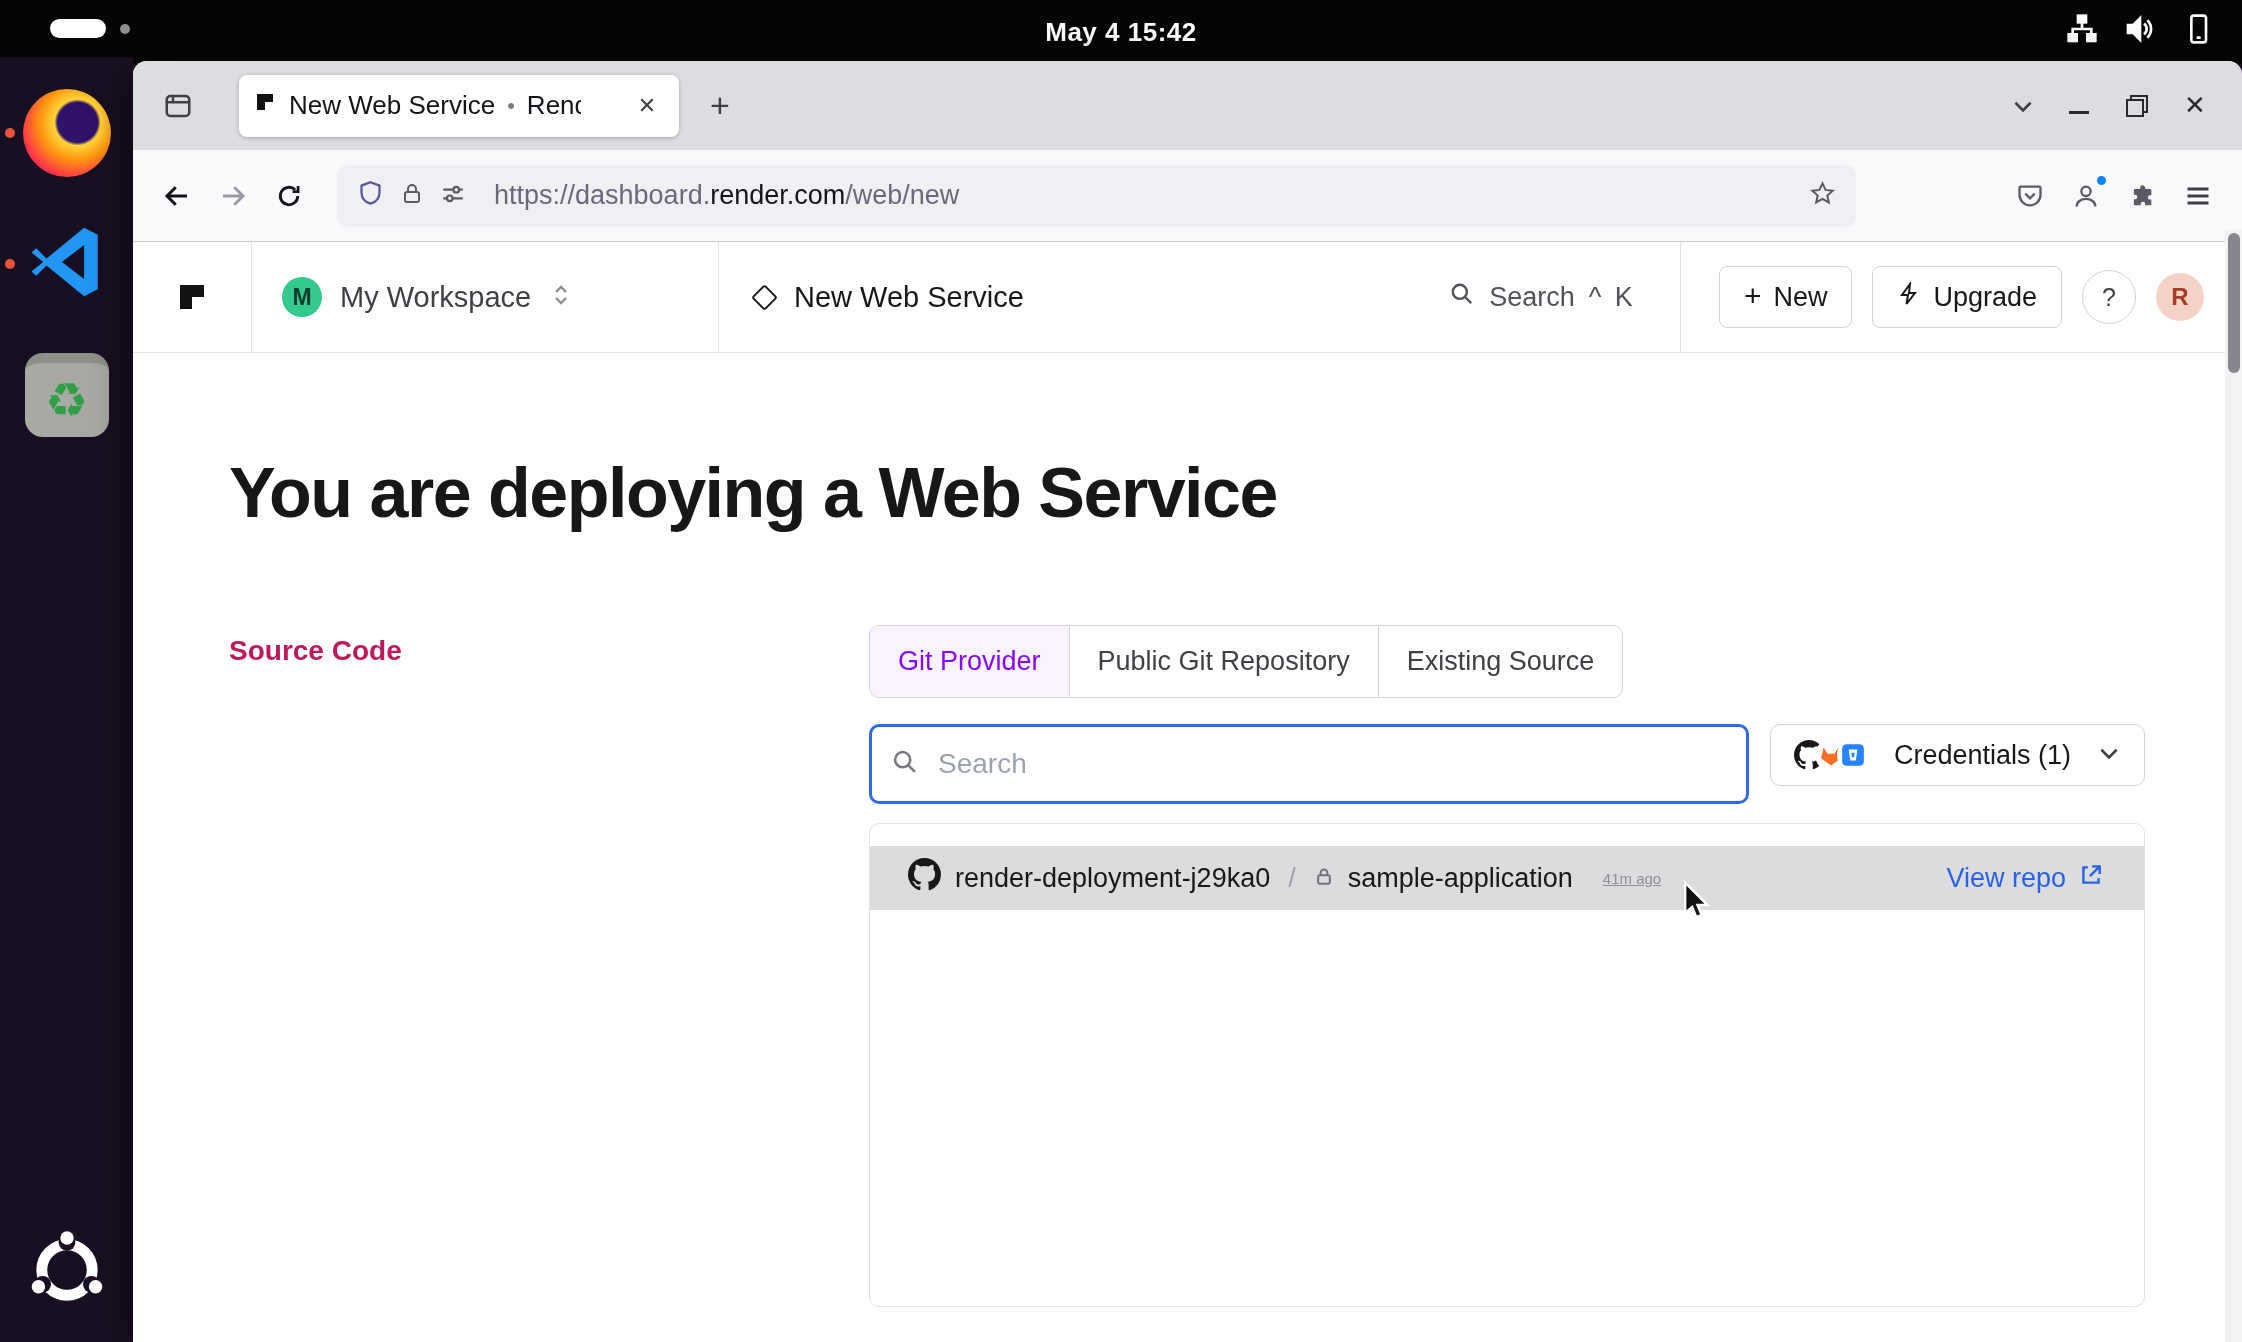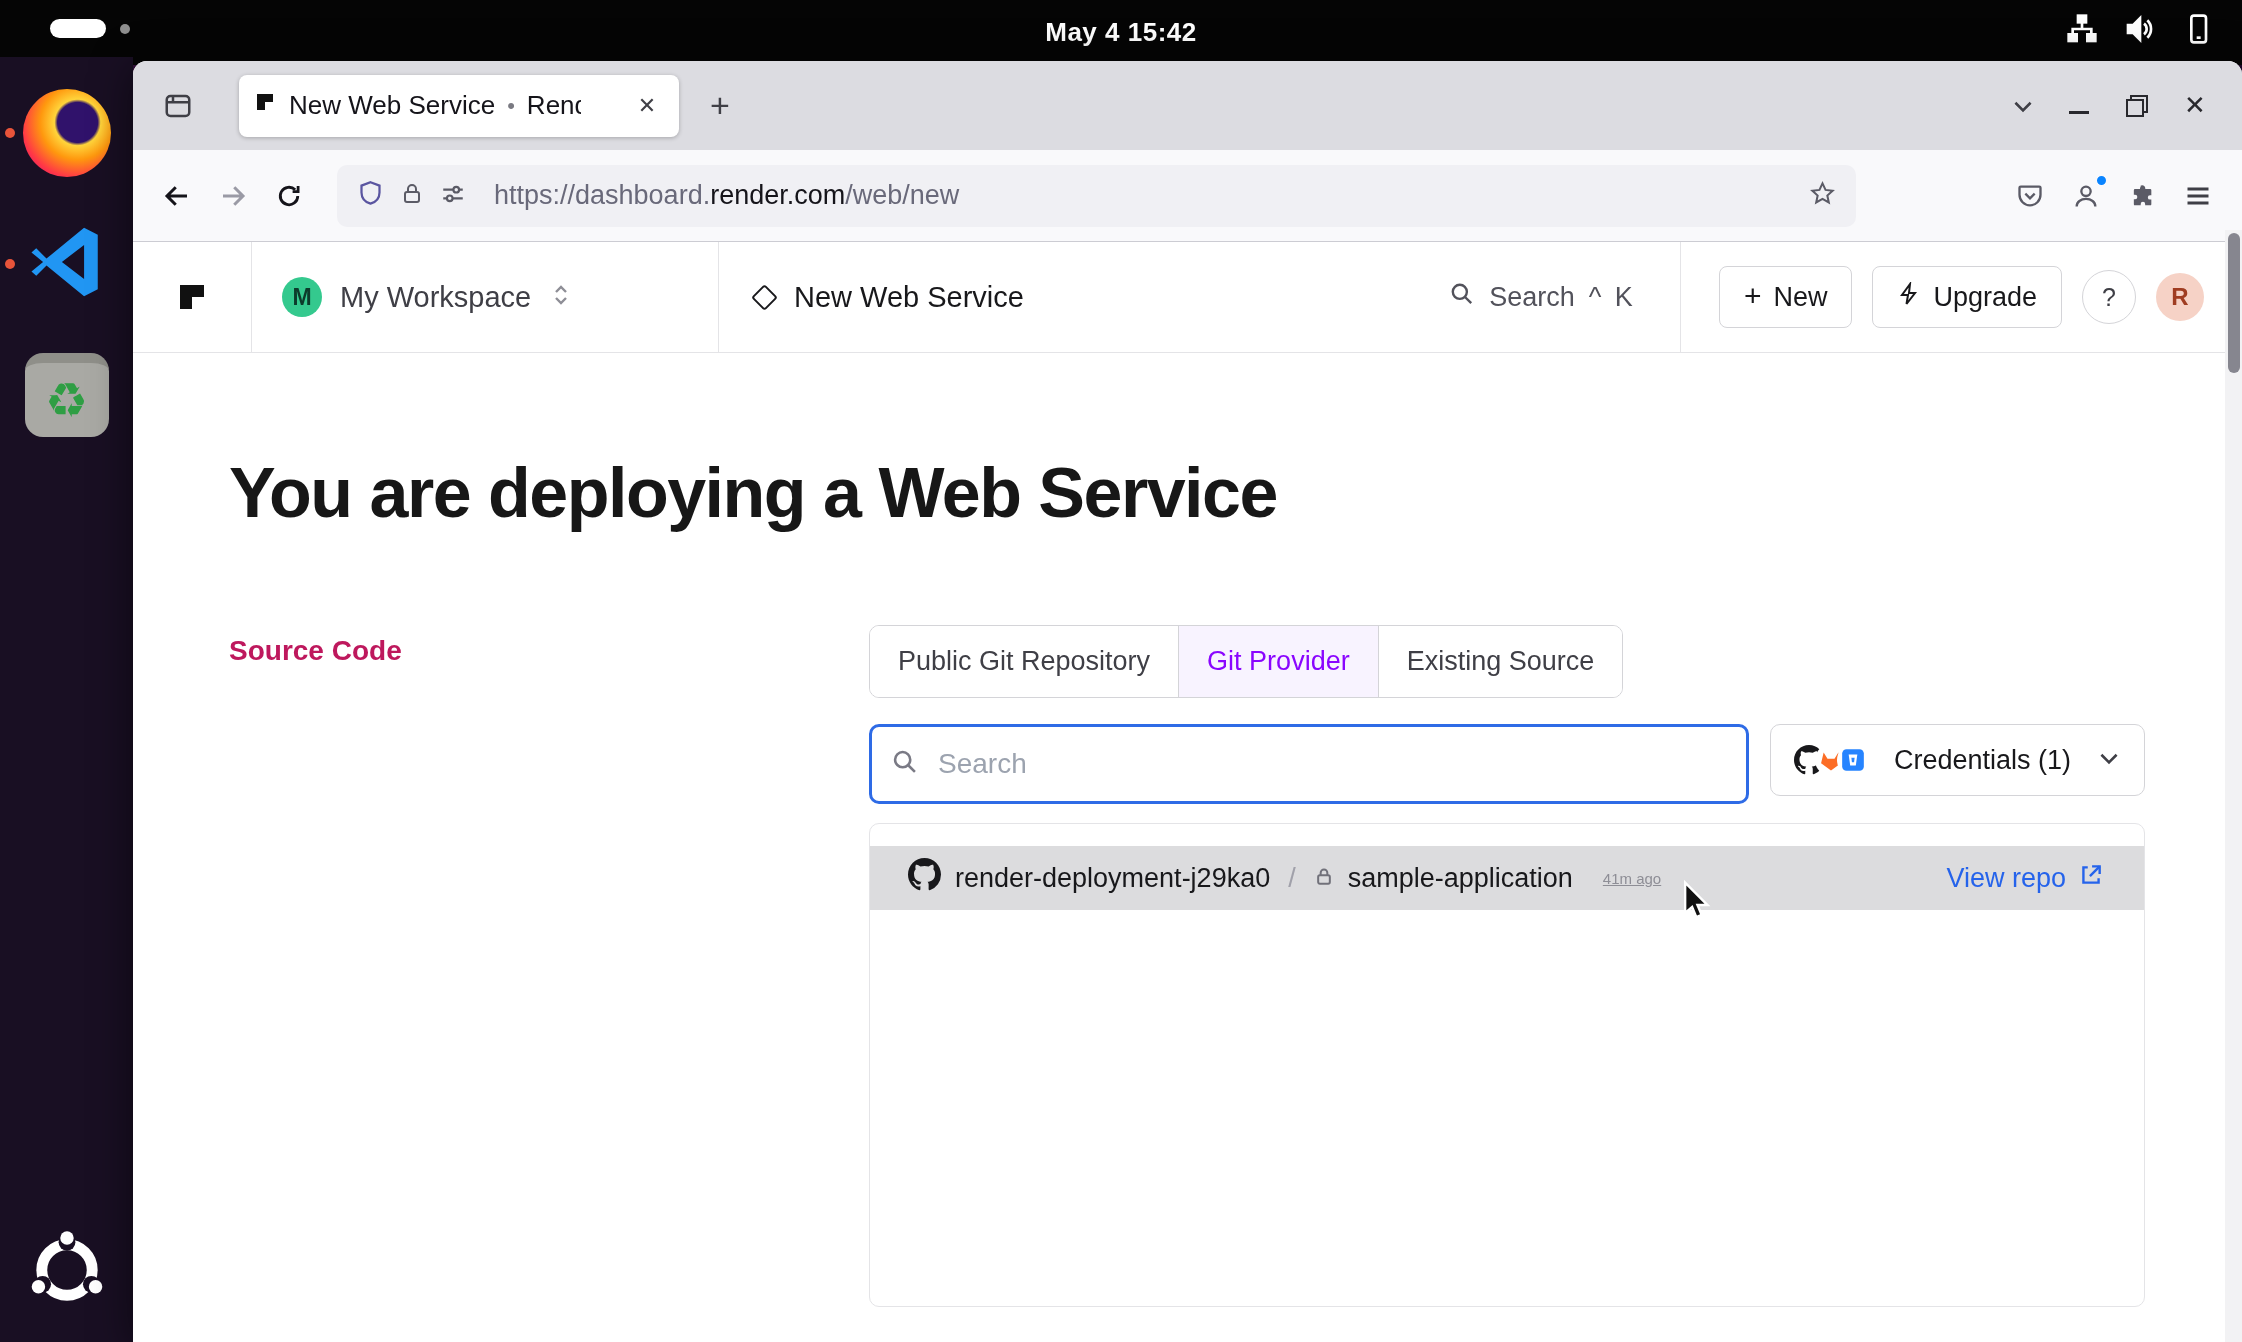--- a/index.html
+++ b/index.html
@@ -107,21 +107,21 @@
   .seg:last-child { border-right:none; }
   .seg.active { color:var(--accent,#8a05ff); background:#f8f3ff; }
 
   .repo-search-wrap { position:absolute; left:736px; top:371px; width:880px; height:80px; }
   .repo-search { width:100%; height:100%; border:3px solid var(--focus_ring,#2e6be6); border-radius:10px;
                  padding:0 20px 0 66px; font-size:28px; color:#18181b; outline:none;
                  font-family:"Liberation Sans", sans-serif; }
   .repo-search::placeholder { color:#9ca3af; }
   .search-glass { position:absolute; left:22px; top:50%; transform:translateY(-50%); color:#7a7a85; }
 
-  .credentials-btn { position:absolute; left:1637px; top:371px; width:375px; height:72px;
+  .credentials-btn { position:absolute; left:1637px; top:371px; width:375px; height:62px;
                      border:1px solid #d4d4d8; border-radius:10px; background:#fff;
                      display:flex; align-items:center; padding:0 22px; gap:14px; }
   .cred-icons { display:flex; align-items:center; }
   .cred-icons > span { display:flex; width:32px; height:32px; border-radius:50%; background:#fff;
                        align-items:center; justify-content:center; }
   .cred-icons > span + span { margin-left:-10px; }
   .cred-label { font-size:27px; color:#18181b; flex:1; text-align:center; }
 
   .repo-list { position:absolute; left:736px; top:470px; width:1276px; height:484px;
                border:1px solid #e4e4e7; border-radius:10px; background:#fff; overflow:hidden; }
@@ -368,22 +368,22 @@
         <button class="help-btn">?</button>
         <span class="user-avatar">R</span>
       </div>
     </div>
 
     <div class="page-main">
       <h1 class="page-h1">You are deploying a Web Service</h1>
       <div class="source-label">Source Code</div>
 
       <div class="segmented">
+        <span class="seg active">Git Provider</span>
         <span class="seg">Public Git Repository</span>
-        <span class="seg active">Git Provider</span>
         <span class="seg">Existing Source</span>
       </div>
 
       <div class="repo-search-wrap">
         <span class="search-glass">
           <svg width="28" height="28" viewBox="0 0 24 24" fill="none" stroke="#7a7a85" stroke-width="2.2">
             <circle cx="10" cy="10" r="6.5"></circle>
               <path d="M15 15l5.5 5.5"></path>
           </svg>
         </span>

